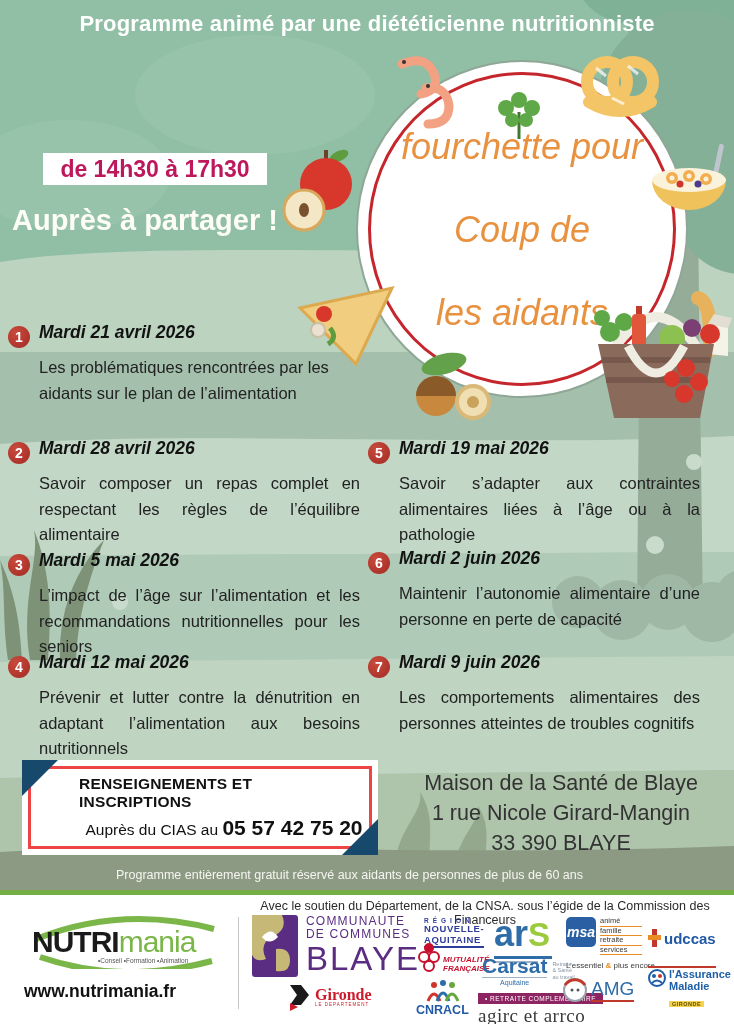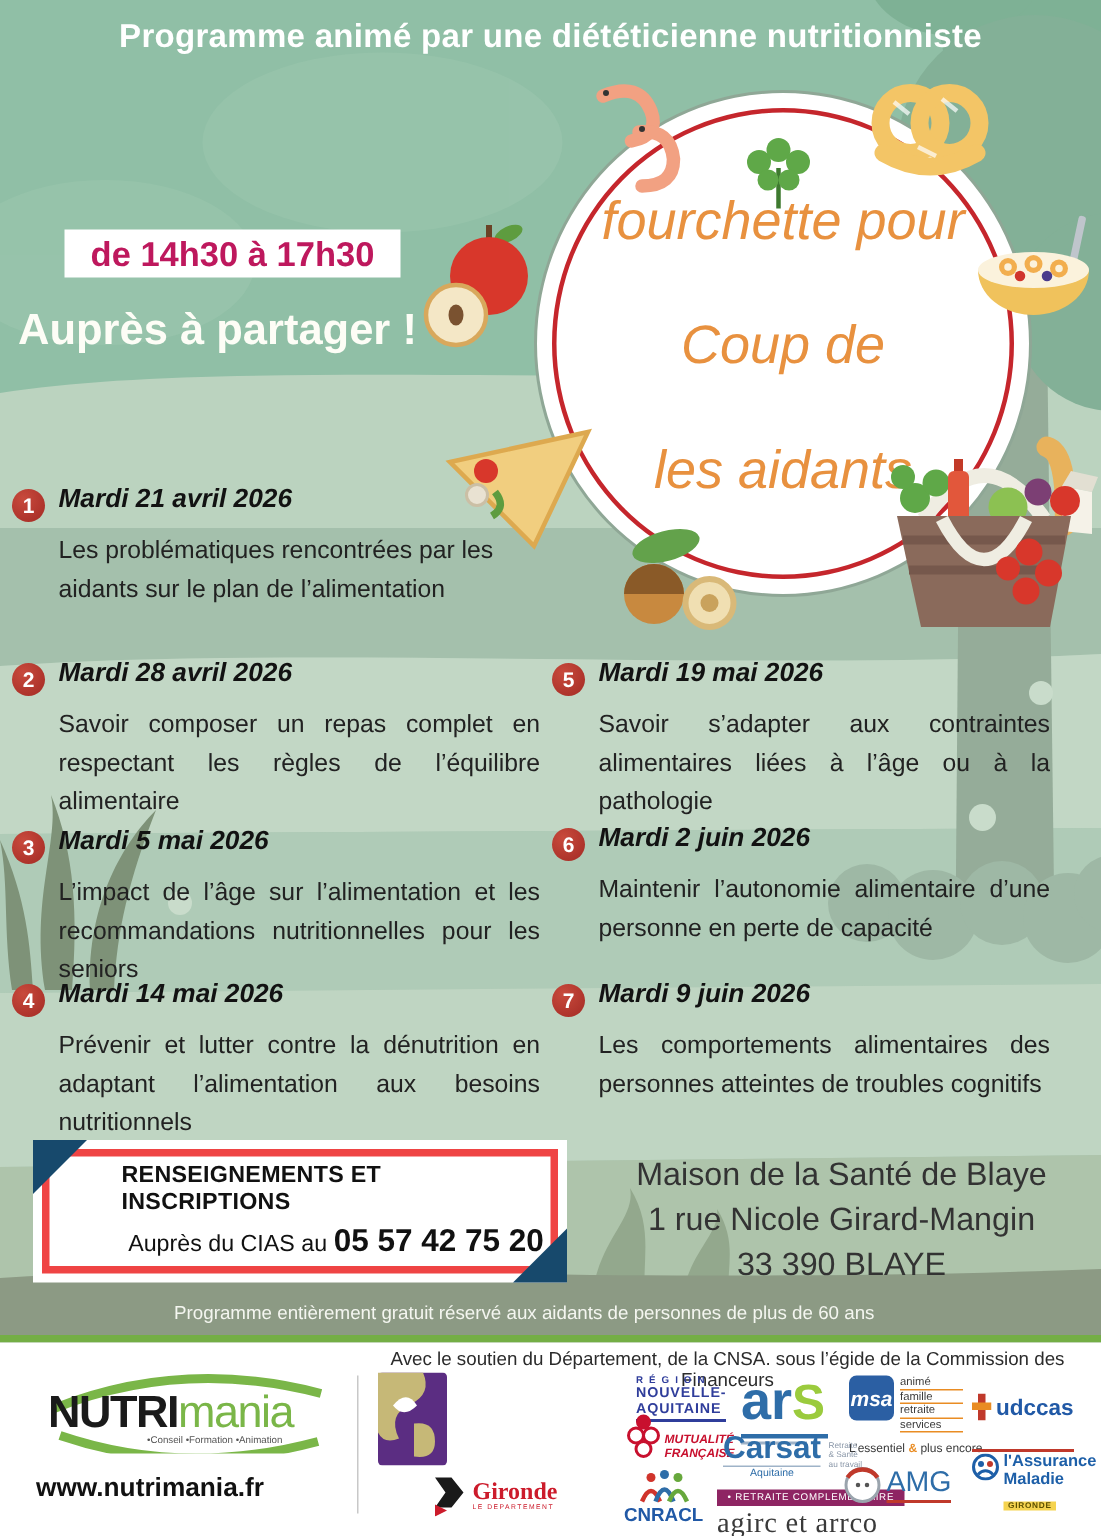--- a/index.html
+++ b/index.html
@@ -40,21 +40,21 @@
   .s1{left:8px;top:322px;width:340px}.s1 .s-desc{text-align:left}
   .s2{left:8px;top:438px;width:352px}
   .s3{left:8px;top:550px;width:352px}
   .s4{left:8px;top:652px;width:352px}
   .s5{left:368px;top:438px;width:332px}
   .s6{left:368px;top:548px;width:332px}
   .s7{left:368px;top:652px;width:332px}
 
   
   .contact{position:absolute;left:22px;top:760px;width:356px;height:95px;background:#ffffff;}
-  .contact-inner{position:absolute;inset:6px;border:5px solid #ef4444;display:flex;
+  .contact-inner{position:absolute;inset:6px;border:3px solid #ef4444;display:flex;
     flex-direction:column;align-items:center;justify-content:center;gap:5px;padding-left:48px;}
   .tri-tl{position:absolute;left:0;top:0;width:0;height:0;
     border-top:36px solid #17496C;border-right:36px solid transparent;}
   .tri-br{position:absolute;right:0;bottom:0;width:0;height:0;
     border-bottom:36px solid #17496C;border-left:36px solid transparent;}
   .contact-heading{font-weight:bold;font-size:15.5px;color:#111;letter-spacing:.2px;}
   .contact-line{font-size:15.5px;color:#111;}
   .contact-phone{font-weight:bold;font-size:21px;color:#111;}
 
   
@@ -294,21 +294,21 @@
   </div>
   <div class="session s2">
     <div><span class="badge">2</span><span class="s-date">Mardi 28 avril 2026</span></div>
     <p class="s-desc">Savoir composer un repas complet en respectant les règles de l’équilibre alimentaire</p>
   </div>
   <div class="session s3">
     <div><span class="badge">3</span><span class="s-date">Mardi 5 mai 2026</span></div>
     <p class="s-desc">L’impact de l’âge sur l’alimentation et les recommandations nutritionnelles pour les seniors</p>
   </div>
   <div class="session s4">
-    <div><span class="badge">4</span><span class="s-date">Mardi 14 mai 2026</span></div>
+    <div><span class="badge">4</span><span class="s-date">Mardi 12 mai 2026</span></div>
     <p class="s-desc">Prévenir et lutter contre la dénutrition en adaptant l’alimentation aux besoins nutritionnels</p>
   </div>
   <div class="session s5">
     <div><span class="badge">5</span><span class="s-date">Mardi 19 mai 2026</span></div>
     <p class="s-desc">Savoir s’adapter aux contraintes alimentaires liées à l’âge ou à la pathologie</p>
   </div>
   <div class="session s6">
     <div><span class="badge">6</span><span class="s-date">Mardi 2 juin 2026</span></div>
     <p class="s-desc">Maintenir l’autonomie alimentaire d’une personne en perte de capacité</p>
   </div>
@@ -352,20 +352,25 @@
 
     <div class="vdivider"></div>
 
     <div class="ccb">
       <svg width="46" height="62">
         <rect width="46" height="62" rx="3" fill="#5B2D82"></rect>
         <path d="M0 0 H30 Q36 14 22 21 Q6 28 14 44 Q4 48 0 40 Z" fill="#C6B877"></path>
         <path d="M10 22 q9 -11 16 0 q-9 9 -16 0" fill="#ffffff"></path>
         <path d="M24 34 q14 -2 14 12 q0 12 -14 10 Z" fill="#C6B877"></path>
       </svg>
+      <div>
+        <div class="ccb-line">COMMUNAUTE</div>
+        <div class="ccb-line">DE COMMUNES</div>
+        <div class="ccb-name">BLAYE</div>
+      </div>
     </div>
 
     <div class="gironde">
       <svg width="22" height="28">
         <path d="M2 2 L13 2 L21 12 L13 22 L2 22 L9 12 Z" fill="#1a1a1a"></path>
         <path d="M2 20 L10 24 L2 28 Z" fill="#CC1B2B"></path>
       </svg>
       <div>
         <div class="gironde-name">Gironde</div>
         <div class="gironde-sub">LE DEPARTEMENT</div>

